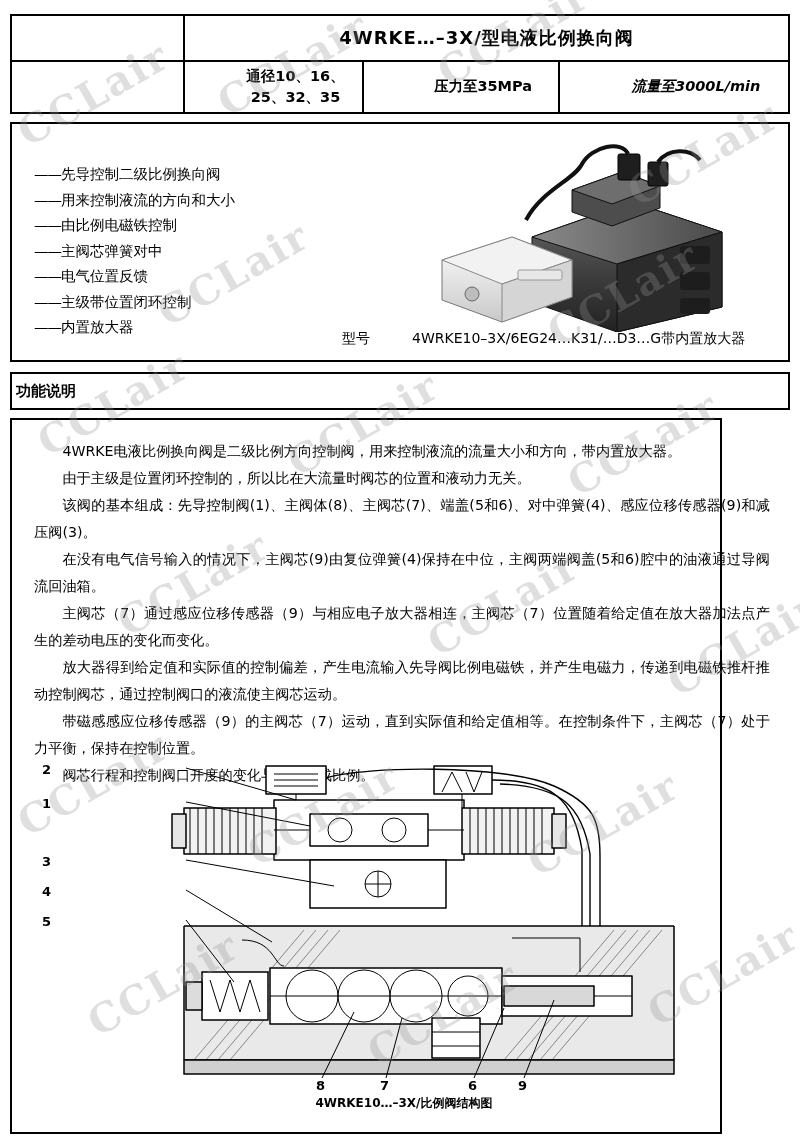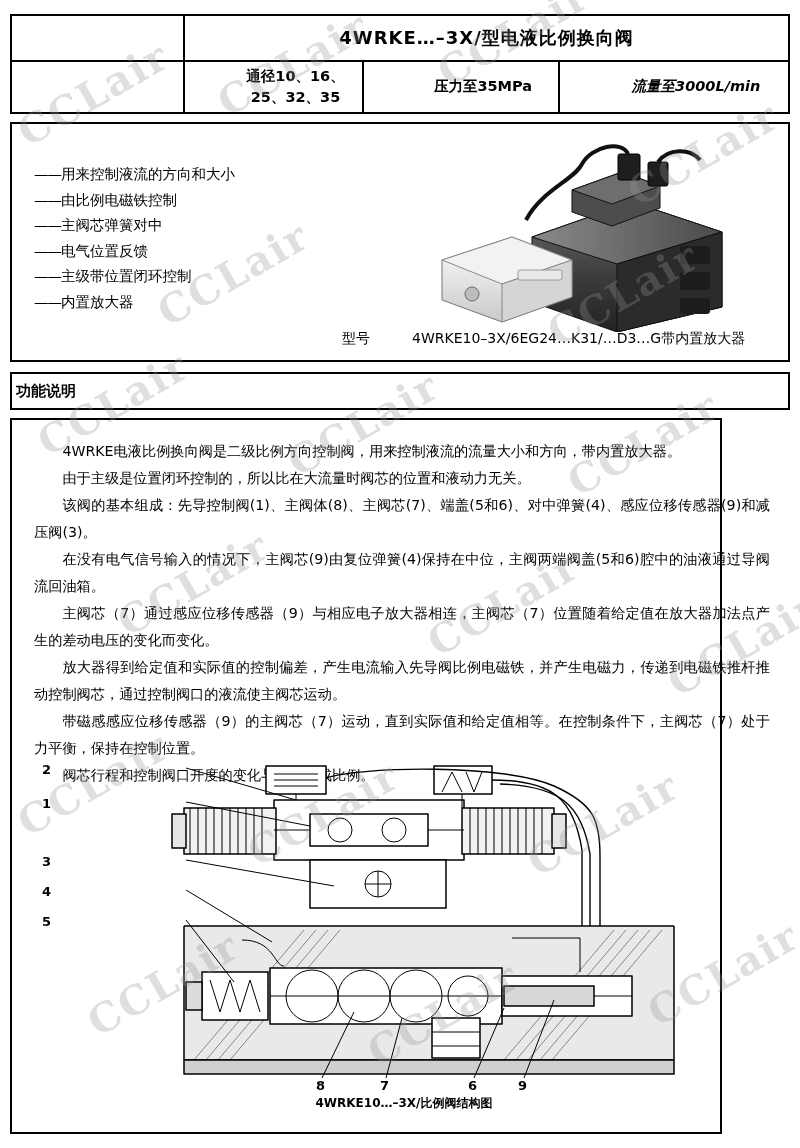--- a/index.html
+++ b/index.html
@@ -189,20 +189,21 @@
     <div class="hdr-row2">
       <div class="c-logo2"></div>
       <div class="c-bore">通径10、16、25、32、35</div>
       <div class="c-press">压力至35MPa</div>
       <div class="c-flow">流量至3000L/min</div>
     </div>
   </div>
 
   <div class="featbox">
     <div class="feat-list">
+      <div><span class="dash">——</span><span>先导控制二级比例换向阀</span></div>
       <div><span class="dash">——</span><span>用来控制液流的方向和大小</span></div>
       <div><span class="dash">——</span><span>由比例电磁铁控制</span></div>
       <div><span class="dash">——</span><span>主阀芯弹簧对中</span></div>
       <div><span class="dash">——</span><span>电气位置反馈</span></div>
       <div><span class="dash">——</span><span>主级带位置闭环控制</span></div>
       <div><span class="dash">——</span><span>内置放大器</span></div>
     </div>
 
     <svg style="position:absolute;left:410px;top:18px;" width="350" height="190" viewBox="0 0 350 190">
       <defs>

